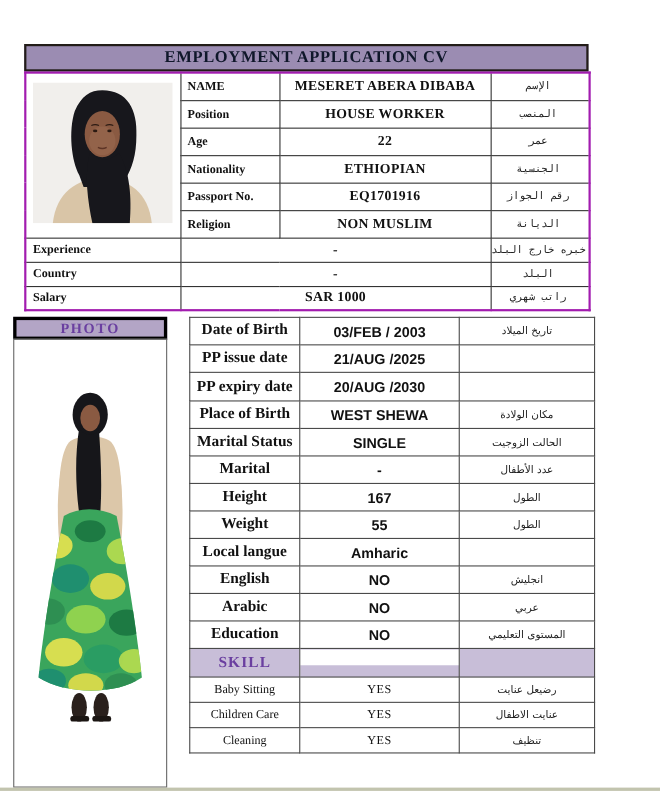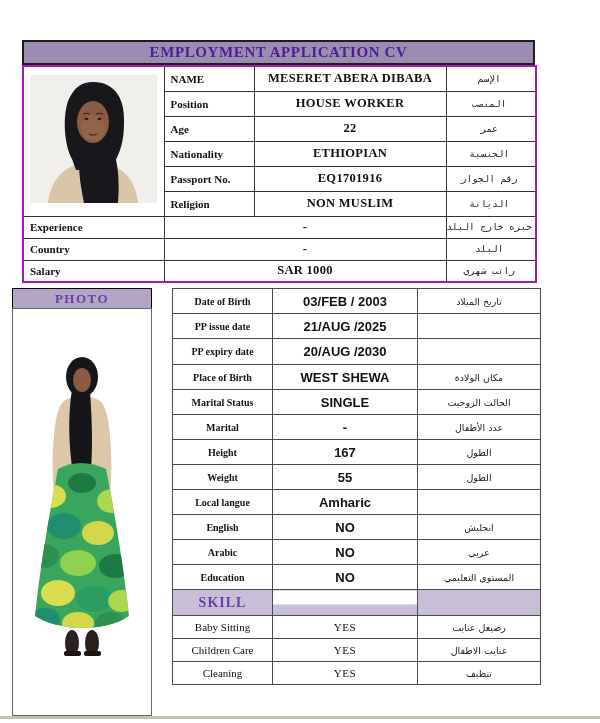--- a/index.html
+++ b/index.html
@@ -2,48 +2,48 @@
 <html><head>
 <meta charset="utf-8">
 <style>
   html,body{margin:0;padding:0;background:#fff;}
   .page{position:relative;width:600px;height:723px;background:#ffffff;overflow:hidden;
         font-family:"Liberation Serif", serif;color:#111;}
 
   
   .hdr-bar{position:absolute;left:22px;top:40px;width:513px;height:25px;box-sizing:border-box;
            background:#9b8cb2;border:2px solid #221c18;display:flex;align-items:center;justify-content:center;}
-  .hdr-title{font-weight:bold;font-size:15px;color:#4c1d95;letter-spacing:.6px;}
+  .hdr-title{font-weight:bold;font-size:15px;color:#0f172a;letter-spacing:.6px;}
 
   
   table{border-collapse:collapse;position:absolute;table-layout:fixed;}
   td{overflow:hidden;white-space:nowrap;}
 
   .t1{left:22px;top:65px;width:513px;height:216px;border:2px solid #a21caf;}
   .t1 td{border:1px solid #333;}
   .t1 .lbl{font-weight:bold;font-size:11px;padding-left:6px;}
   .t1 .val{font-weight:bold;font-size:12.5px;text-align:center;letter-spacing:.3px;}
   .ar{font-size:9.5px;text-align:center;direction:rtl;padding-right:4px;
       font-family:Liberation Mono, monospace;color:#222;}
   .photo-cell{background:#fff;text-align:center;vertical-align:middle;}
 
   .t2{left:172px;top:288px;width:368px;height:394px;border:1px solid #333;}
   .t2 td{border:1px solid #4a4a4a;}
-  .t2 .lbl2{font-weight:bold;font-size:10px;text-align:center;}
+  .t2 .lbl2{font-weight:bold;font-size:14px;text-align:center;}
   .t2 .val2{font-family:"Liberation Sans", sans-serif;font-weight:bold;font-size:13px;text-align:center;}
   .t2 .ar2{font-size:9.5px;text-align:center;direction:rtl;font-family:"DejaVu Sans", sans-serif;color:#222;}
   .t2 .lbl3{font-size:11px;text-align:center;font-weight:normal;}
   .t2 .val3{font-size:11px;text-align:center;font-weight:normal;letter-spacing:.5px;}
   .skill-lbl{background:#c8bed8;color:#6a3fa0;font-weight:bold;font-size:14px;text-align:center;letter-spacing:1px;}
   .skill-val{background:linear-gradient(#ffffff 0 58%, #c8bed8 58% 100%);}
   .skill-ar{background:#c8bed8;}
 
   
   .photo-bar{position:absolute;left:12px;top:288px;width:140px;height:21px;box-sizing:border-box;
-             background:#b3a5c6;border:1px solid #000000;display:flex;align-items:center;justify-content:center;}
+             background:#b3a5c6;border:3px solid #000000;display:flex;align-items:center;justify-content:center;}
   .photo-bar span{font-weight:bold;font-size:13px;color:#6a3fa0;letter-spacing:1.5px;}
   .photo-box{position:absolute;left:12px;top:308px;width:140px;height:408px;box-sizing:border-box;
              border:1px solid #666;background:#fff;display:flex;align-items:flex-start;justify-content:center;}
   .photo-box svg{margin-top:42px;}
 
   .bottom-line{position:absolute;left:0;top:716px;width:600px;height:3px;background:#c2c4ae;}
 </style>
 </head>
 <body>
 

